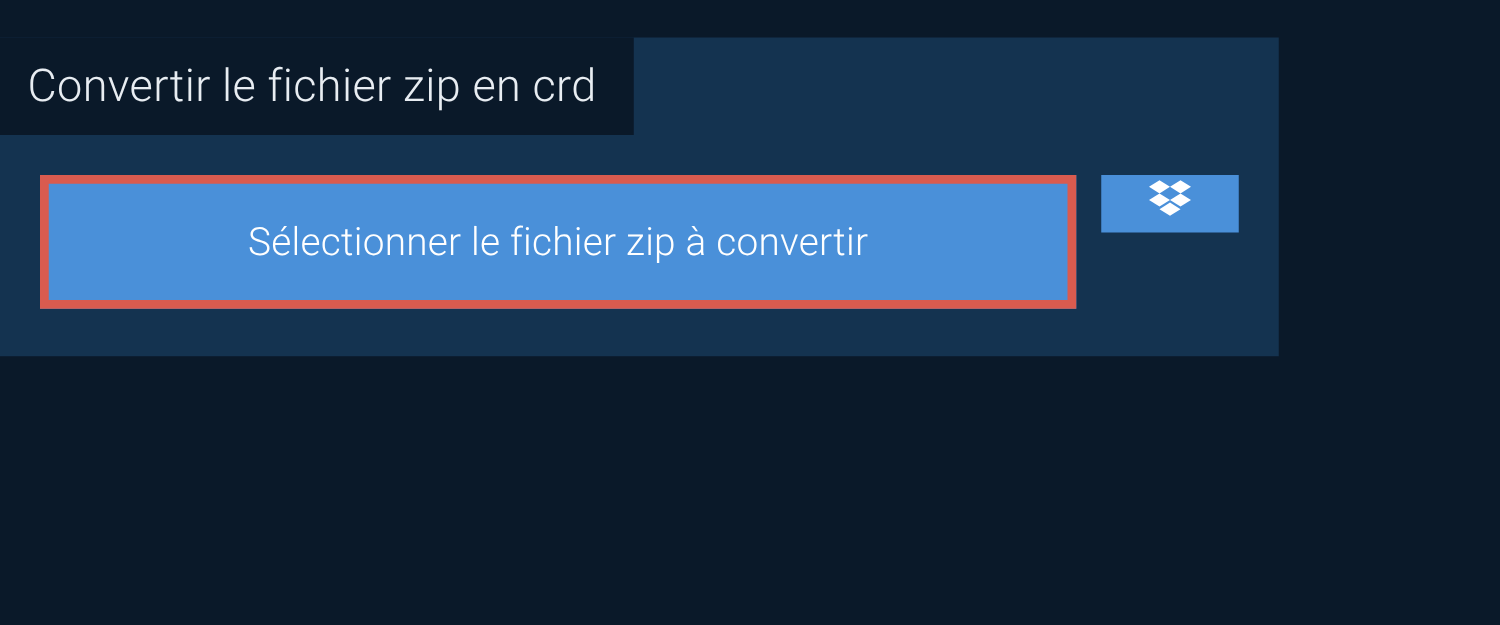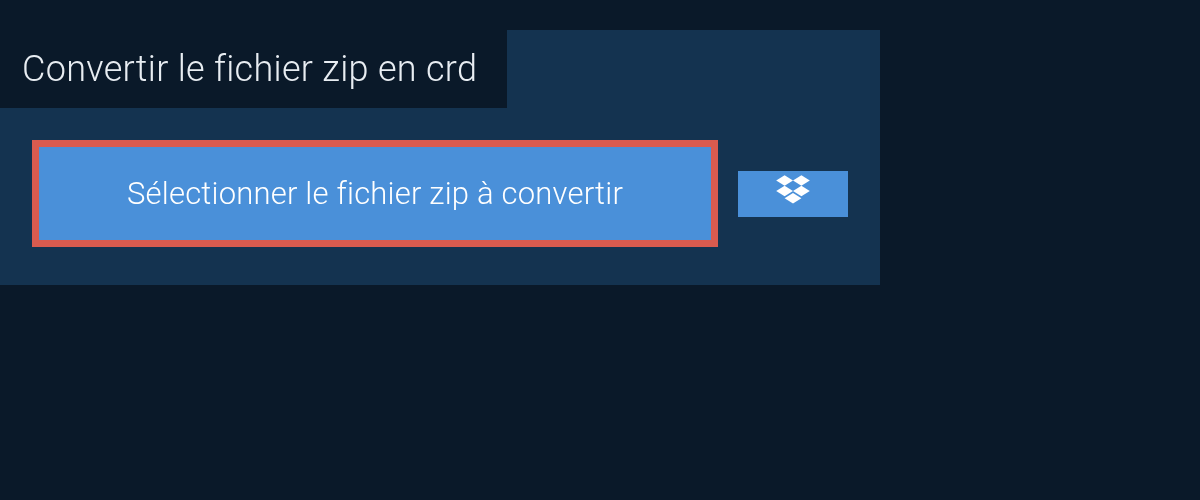--- a/index.html
+++ b/index.html
@@ -9,40 +9,40 @@
     }
     body {
       width: 1200px;
       height: 500px;
       background: #0a1929;
       font-family: -apple-system, BlinkMacSystemFont, "Segoe UI", Roboto, Helvetica, Arial, sans-serif;
       overflow: hidden;
     }
     .container {
       background: #143350;
-      width: 880px;
+      width: 1023px;
       margin-top: 30px;
       padding-bottom: 38px;
     }
     .title-bar {
       background: #0a1929;
       display: inline-block;
       padding: 18px 30px 18px 22px;
     }
     .title {
       color: #e8edf2;
       font-size: 36px;
       font-weight: 300;
       letter-spacing: 0.3px;
     }
     .button-row {
       display: flex;
       gap: 20px;
       padding: 32px 32px 0 32px;
-      align-items: center;
+      align-items: flex-start;
     }
     .select-button {
       flex: 1;
       background: #4a90d9;
       border: 7px solid #d95b4f;
       color: #ffffff;
       font-size: 31px;
       font-weight: 300;
       padding: 28px 20px;
       text-align: center;

